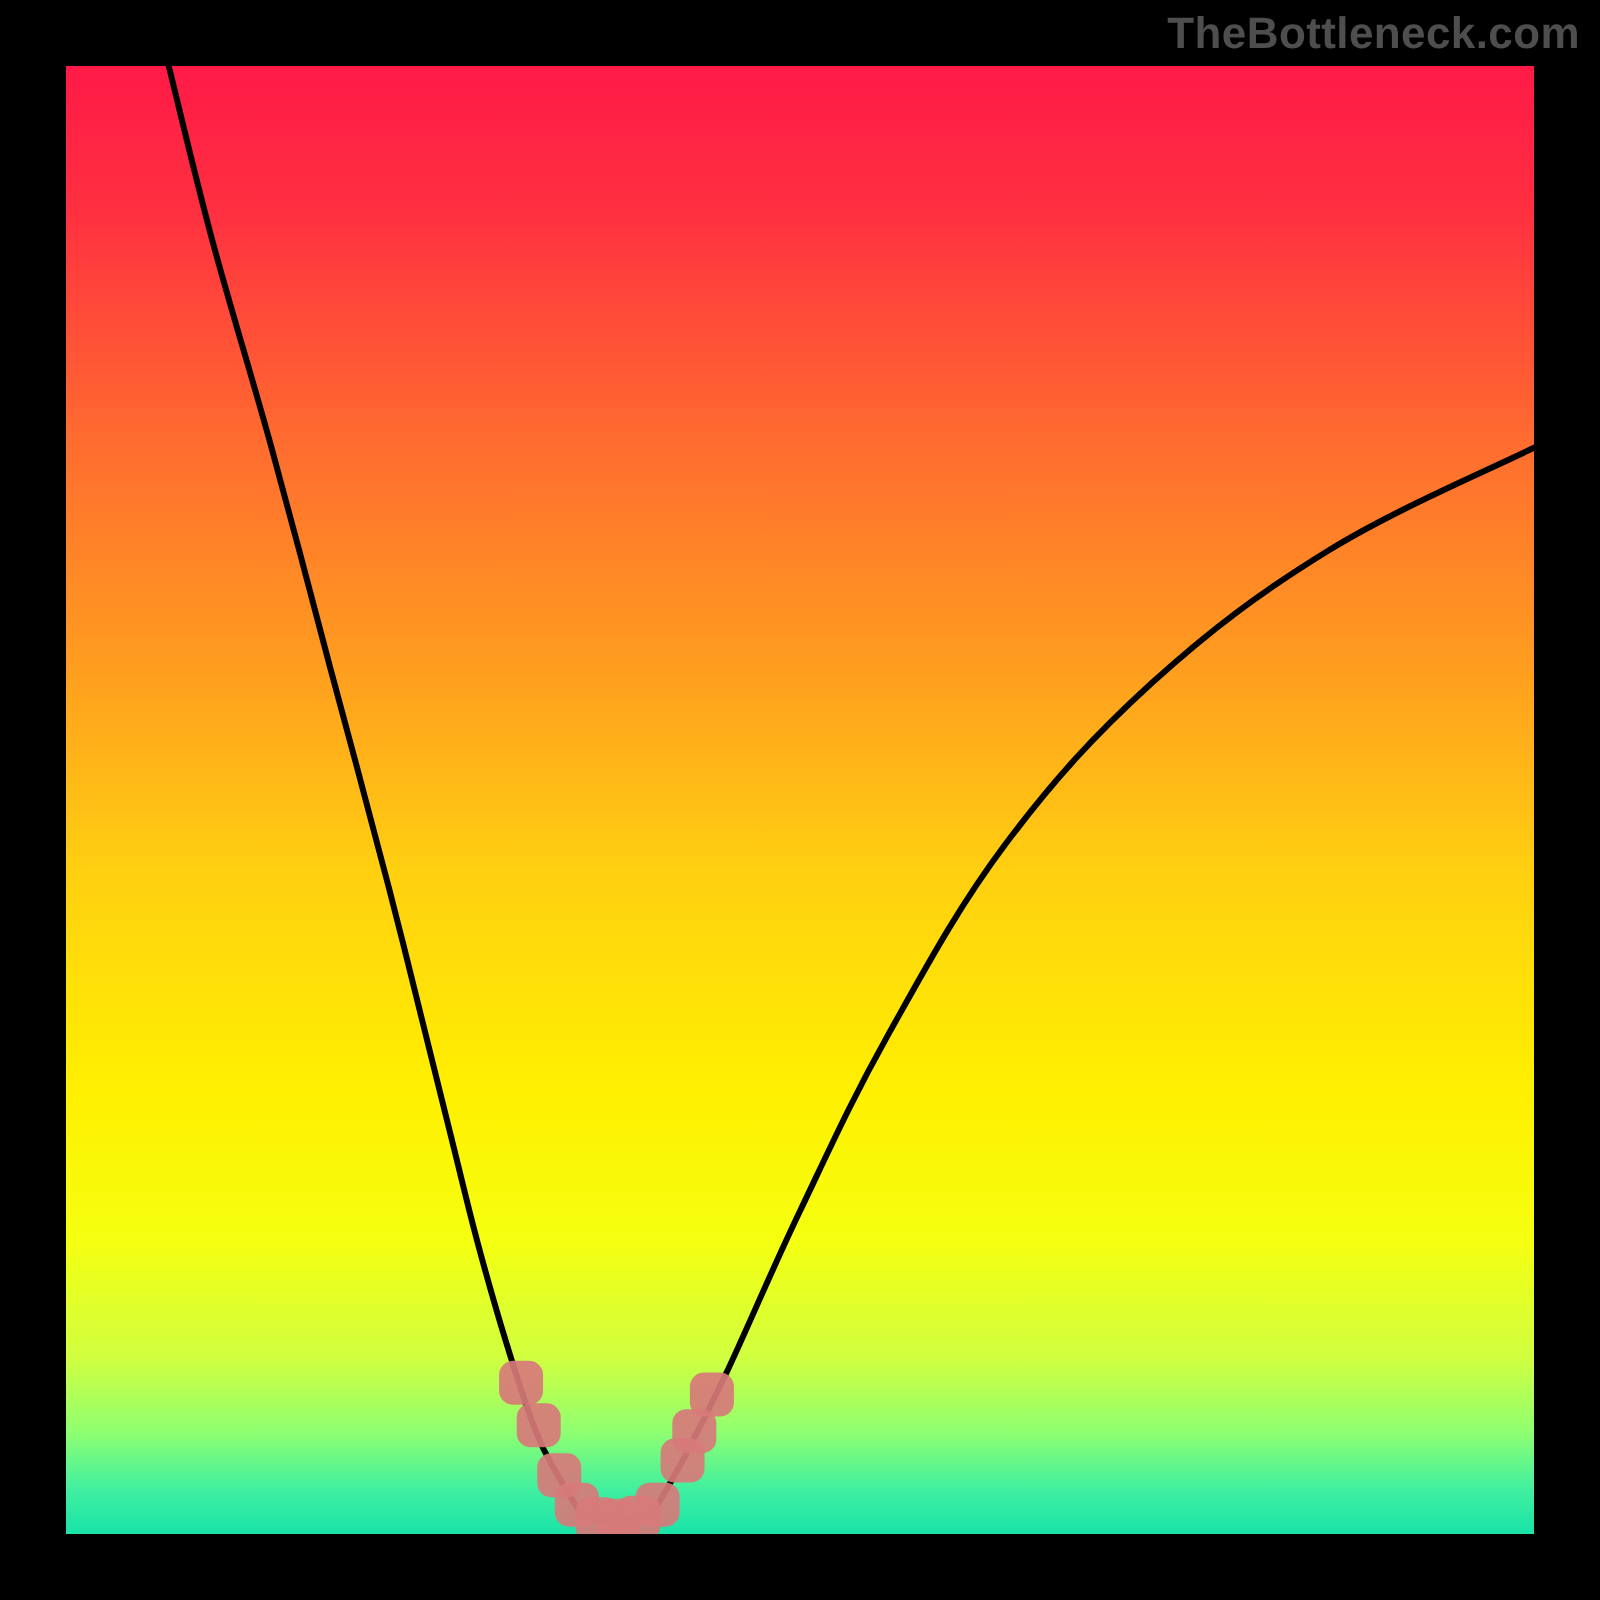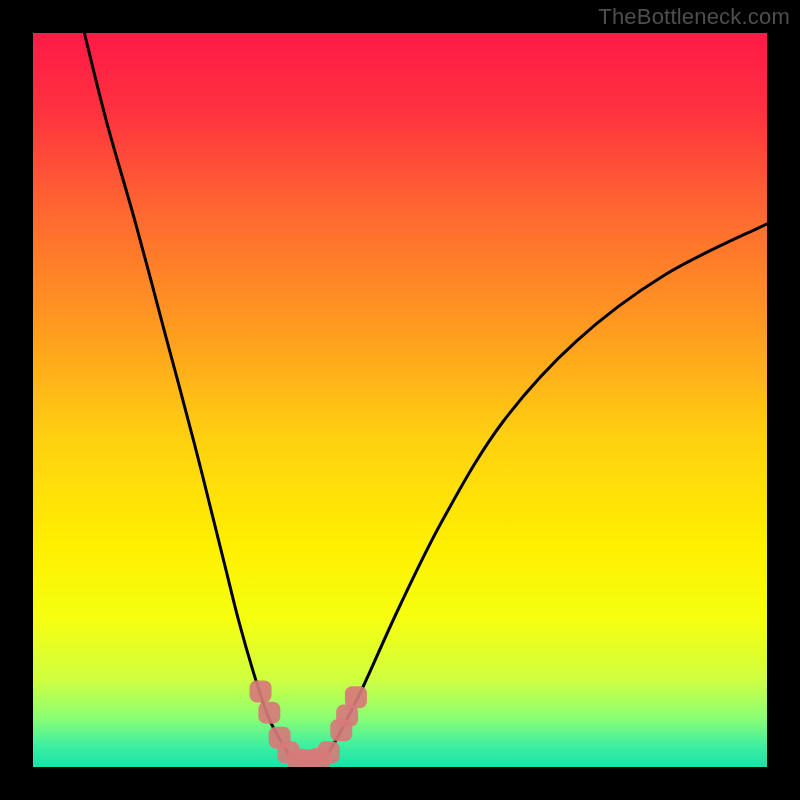--- a/index.html
+++ b/index.html
@@ -27,21 +27,21 @@
     width: 734px;
     height: 734px;
     overflow: hidden;
   }
   .watermark {
     position: absolute;
     top: 4px;
     right: 10px;
     color: #4e4e4e;
     font-size: 22px;
-    font-weight: normal;
+    font-weight: bold;
     z-index: 10;
     letter-spacing: 0.2px;
   }
 </style>
 </head>
 <body>
 
 <div class="frame"></div>
 
 <div class="plot-area">

